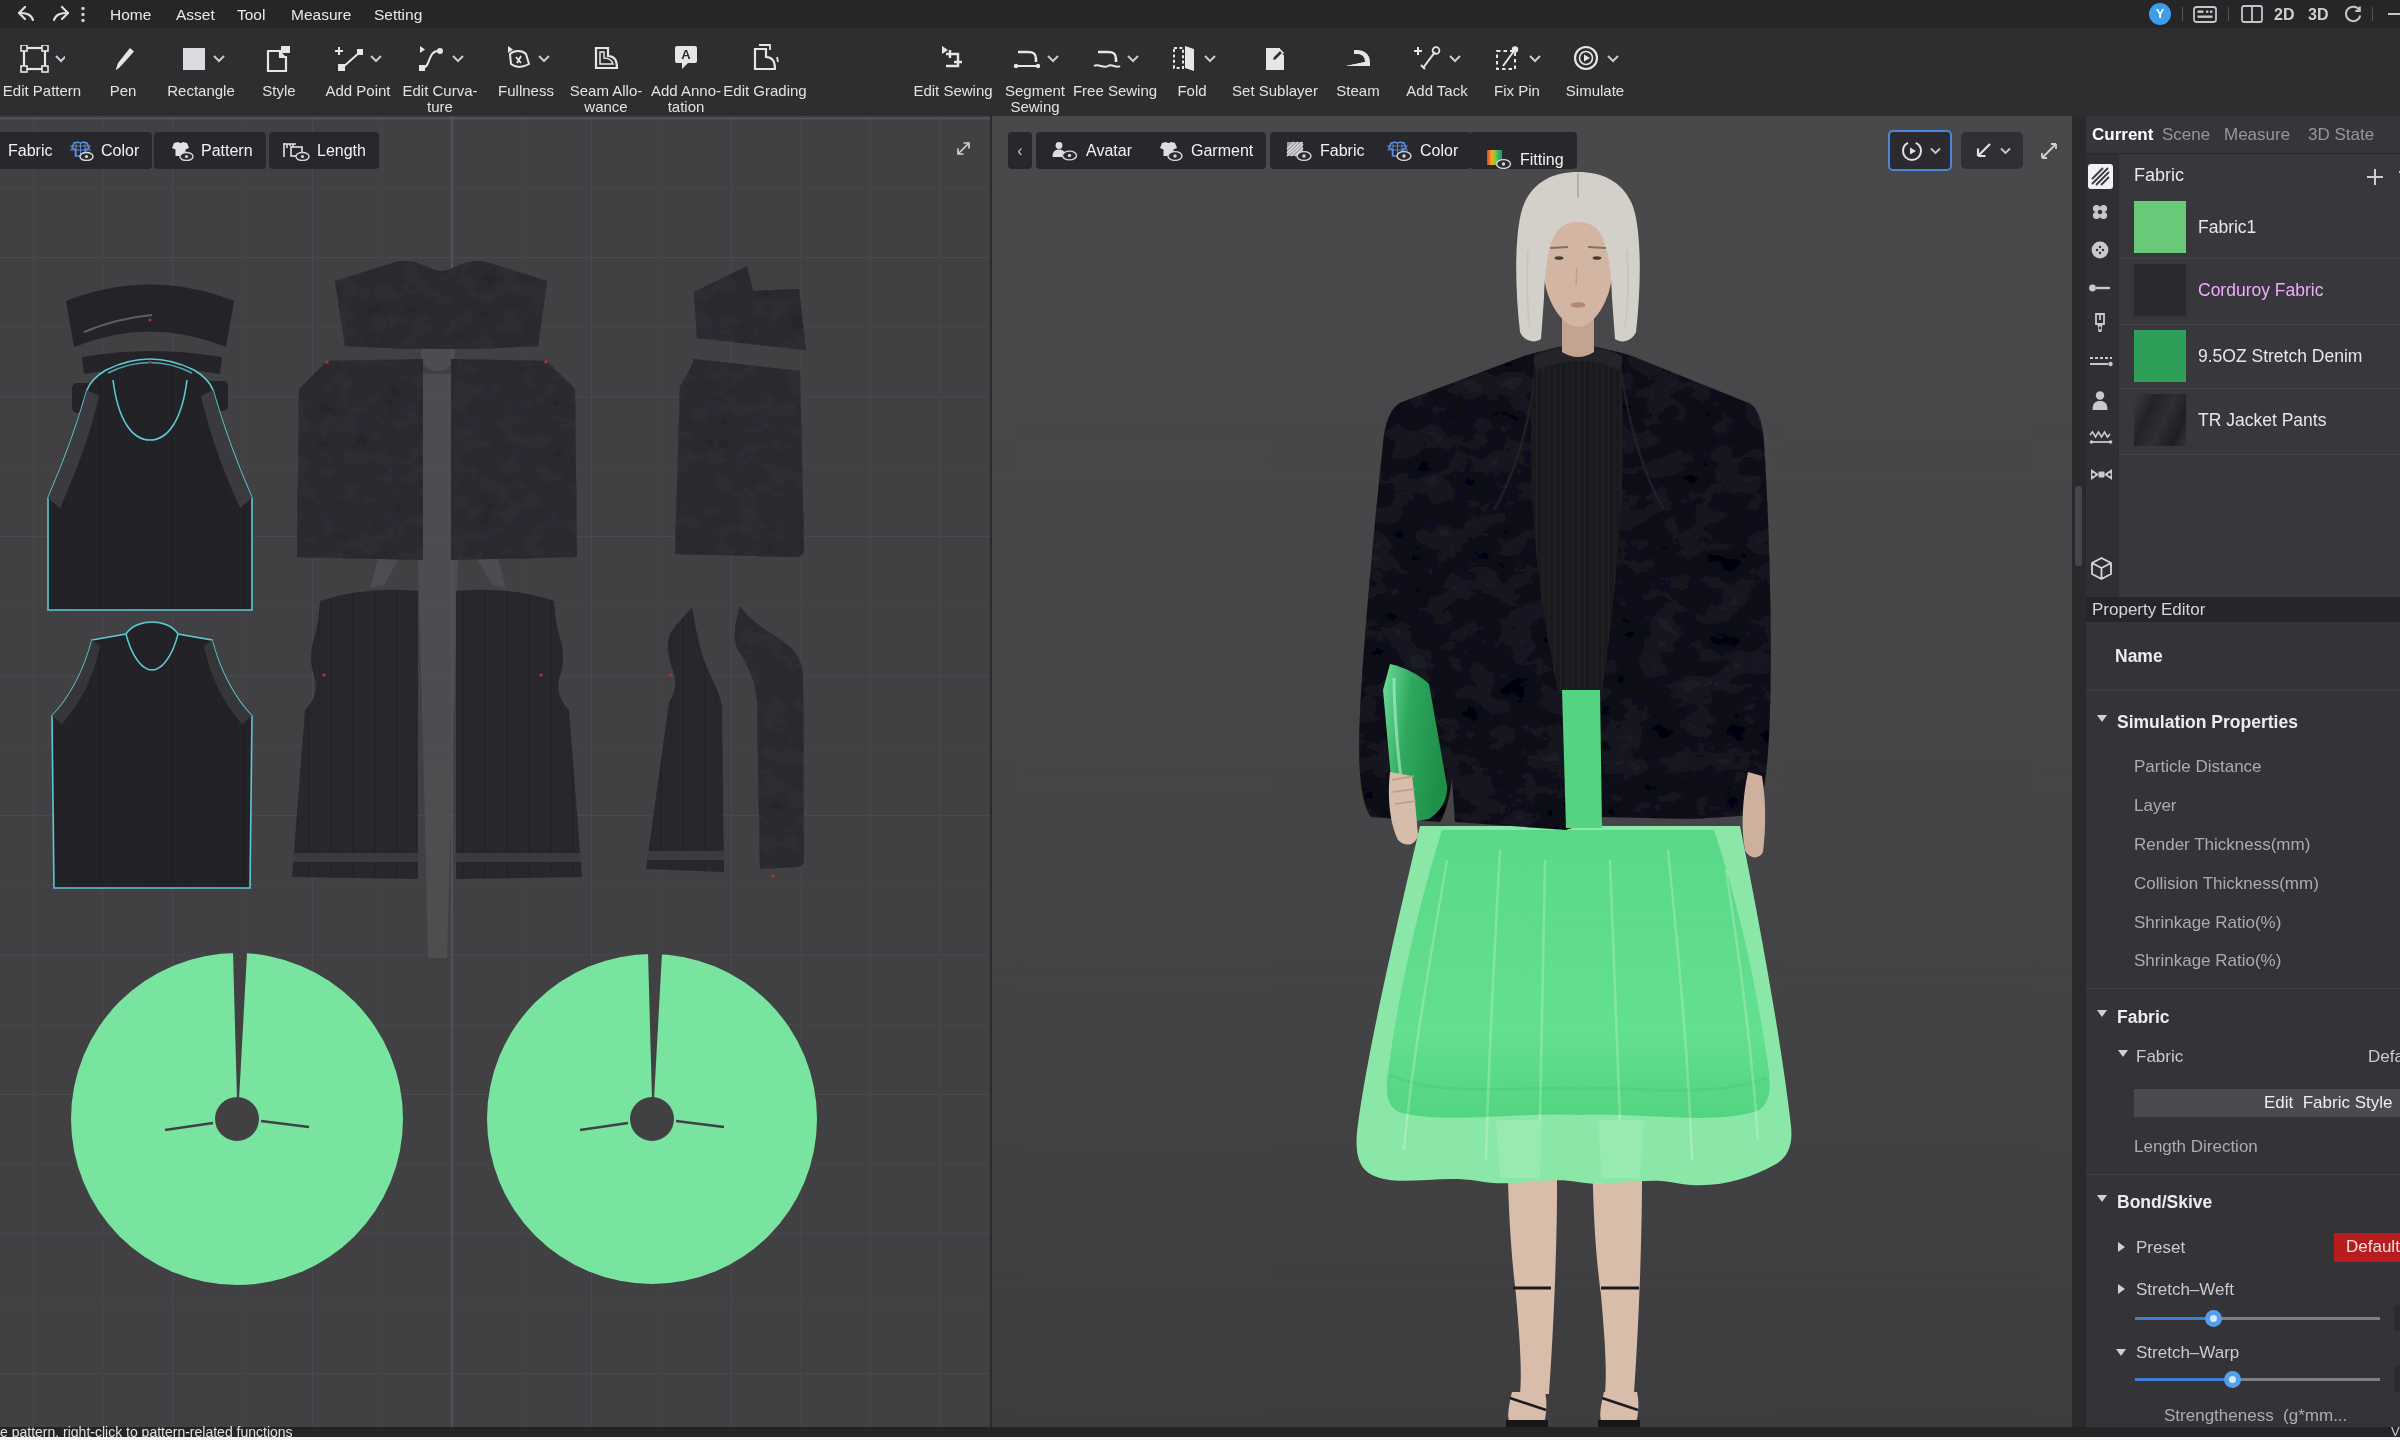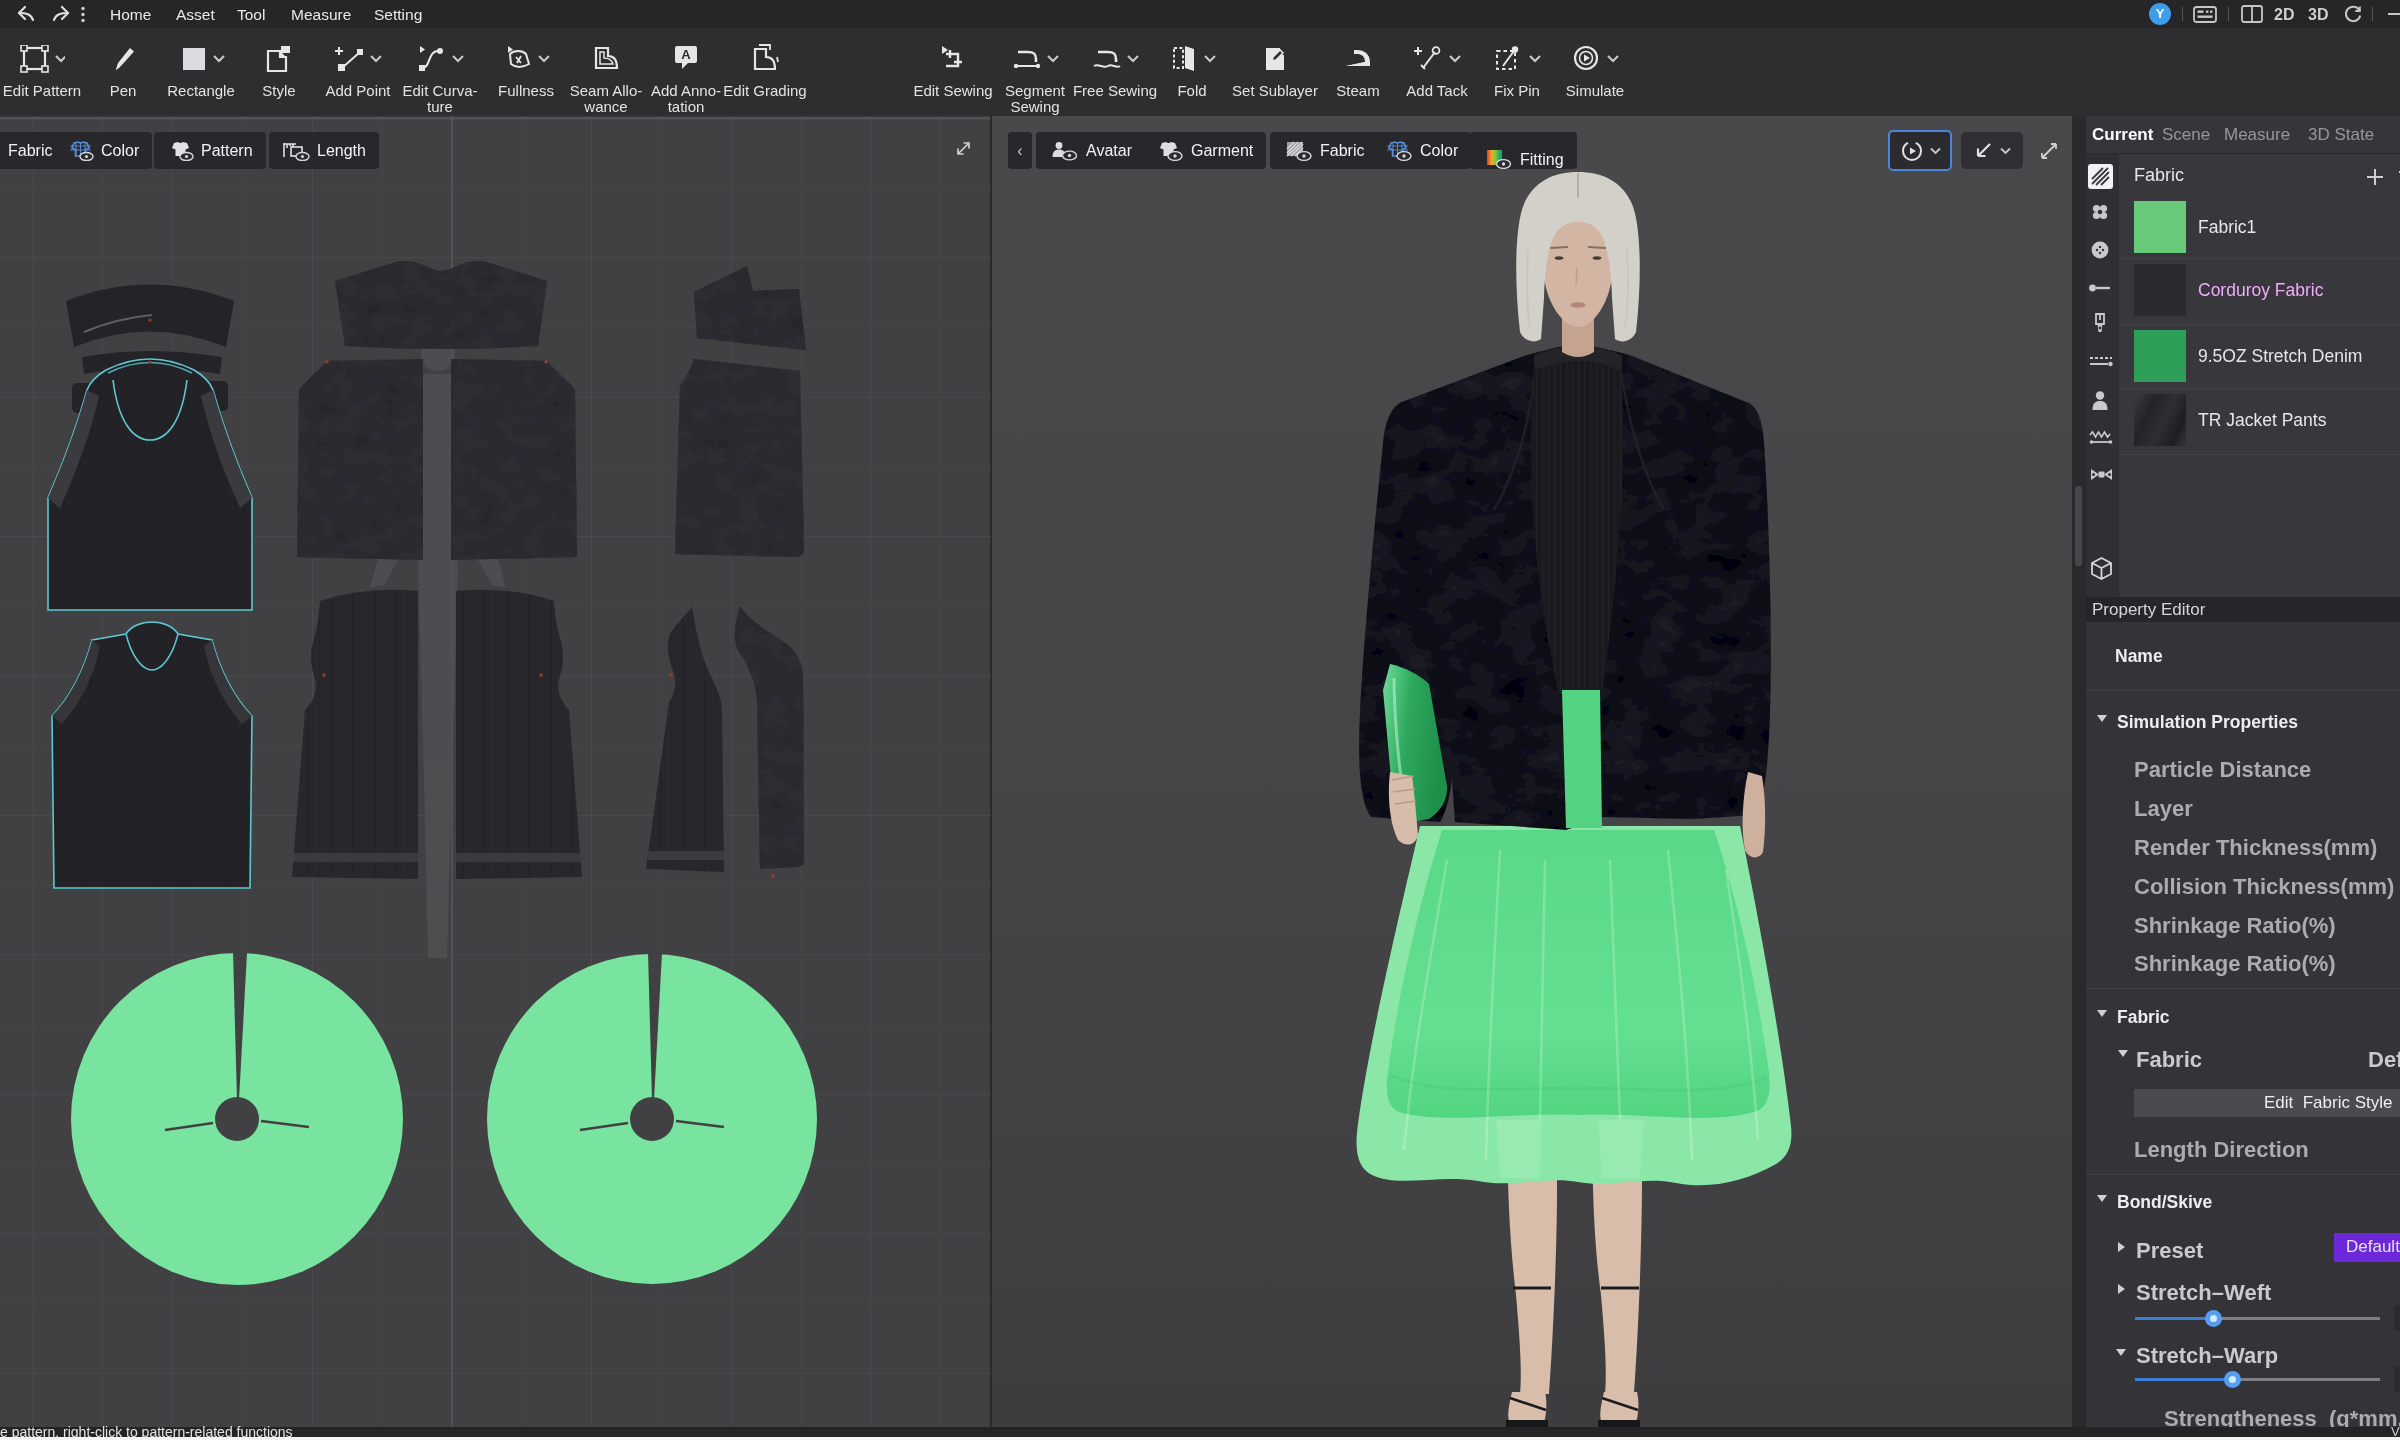--- a/index.html
+++ b/index.html
@@ -14,21 +14,21 @@
 #p3d{left:992px;top:116px;width:1080px;height:1311px;background:linear-gradient(#49494c 0%, #464649 45%, #424245 75%, #3d3d40 100%);}
 .tabbtn{position:absolute;top:16px;height:37px;background:#28282c;border-radius:4px;color:#f2f2f3;
 font-size:16px;display:flex;align-items:center;gap:7px;padding:0 13px;}
 .tabbtn svg{flex:0 0 auto;}
 #gutter{left:2072px;top:116px;width:14px;height:1311px;background:#2a2a2d;}
 #rp{left:2086px;top:116px;width:314px;height:1311px;background:#38383c;}
 #status{left:0;top:1427px;width:2400px;height:10px;background:#242427;color:#e3e3e5;font-size:14px;line-height:11px;}
 #whitebar{left:0;top:1437px;width:2400px;height:3px;background:#f4f4f5;}
 .sr{color:#ffffff;font-size:44px;font-weight:bold;letter-spacing:0.5px;}
 .rtab{position:absolute;top:0;font-size:17px;color:#96969b;line-height:37px;}
-.rlabel{position:absolute;font-size:22px;color:#ababb1;font-weight:bold;}
+.rlabel{position:absolute;font-size:17px;color:#ababb1;}
 .rhead{position:absolute;font-size:17.5px;font-weight:bold;color:#ecedef;}
 .tri{position:absolute;width:0;height:0;}
 .trid{border-left:5.5px solid transparent;border-right:5.5px solid transparent;border-top:7px solid #d0d0d4;}
 .trir{border-top:5.5px solid transparent;border-bottom:5.5px solid transparent;border-left:7px solid #d0d0d4;}
 .hr{position:absolute;left:2086px;width:314px;height:1px;background:#404045;}
 </style></head>
 <body>
 
 <div class="a" id="menubar">
 <svg class="a" style="left:16px;top:5px" width="22" height="18" viewBox="0 0 22 18">
@@ -683,21 +683,21 @@
 <span class="rlabel" style="left:282px;top:931px;color:#c9c9ce;">Defa</span>
 <div class="a" style="left:48px;top:973px;width:266px;height:28px;background:#4a4a4f;color:#eeeeef;font-size:17px;">
       <span style="position:absolute;left:130px;top:4px;">Edit&nbsp;&nbsp;Fabric Style</span>
     </div>
 <span class="rlabel" style="left:48px;top:1021px;">Length Direction</span>
 <div class="hr" style="left:0;top:1058px;width:314px;"></div>
 <div class="tri trid" style="left:11px;top:1079px;"></div>
 <span class="rhead" style="left:31px;top:1076px;">Bond/Skive</span>
 <div class="tri trir" style="left:32px;top:1126px;"></div>
 <span class="rlabel" style="left:50px;top:1122px;color:#c9c9ce;">Preset</span>
-<div class="a" style="left:248px;top:1117px;width:66px;height:29px;background:#6d28d9;color:#e5e5e8;font-size:17px;">
+<div class="a" style="left:248px;top:1117px;width:66px;height:29px;background:#b91c1c;color:#e5e5e8;font-size:17px;">
       <span style="position:absolute;left:12px;top:4px;">Default</span>
     </div>
 <div class="tri trir" style="left:32px;top:1168px;"></div>
 <span class="rlabel" style="left:50px;top:1164px;color:#c9c9ce;">Stretch–Weft</span>
 <div class="a" style="left:49px;top:1201px;width:245px;height:3px;background:#7f7f85;"></div>
 <div class="a" style="left:49px;top:1201px;width:78px;height:3px;background:#3d7fd6;"></div>
 <div class="a" style="left:119px;top:1194px;width:17px;height:17px;border-radius:50%;background:#54a0ef;"></div>
 <div class="a" style="left:124px;top:1199px;width:7px;height:7px;border-radius:50%;background:#d6e8fb;"></div>
 <div class="tri trid" style="left:30px;top:1233px;"></div>
 <span class="rlabel" style="left:50px;top:1227px;color:#c9c9ce;">Stretch–Warp</span>

